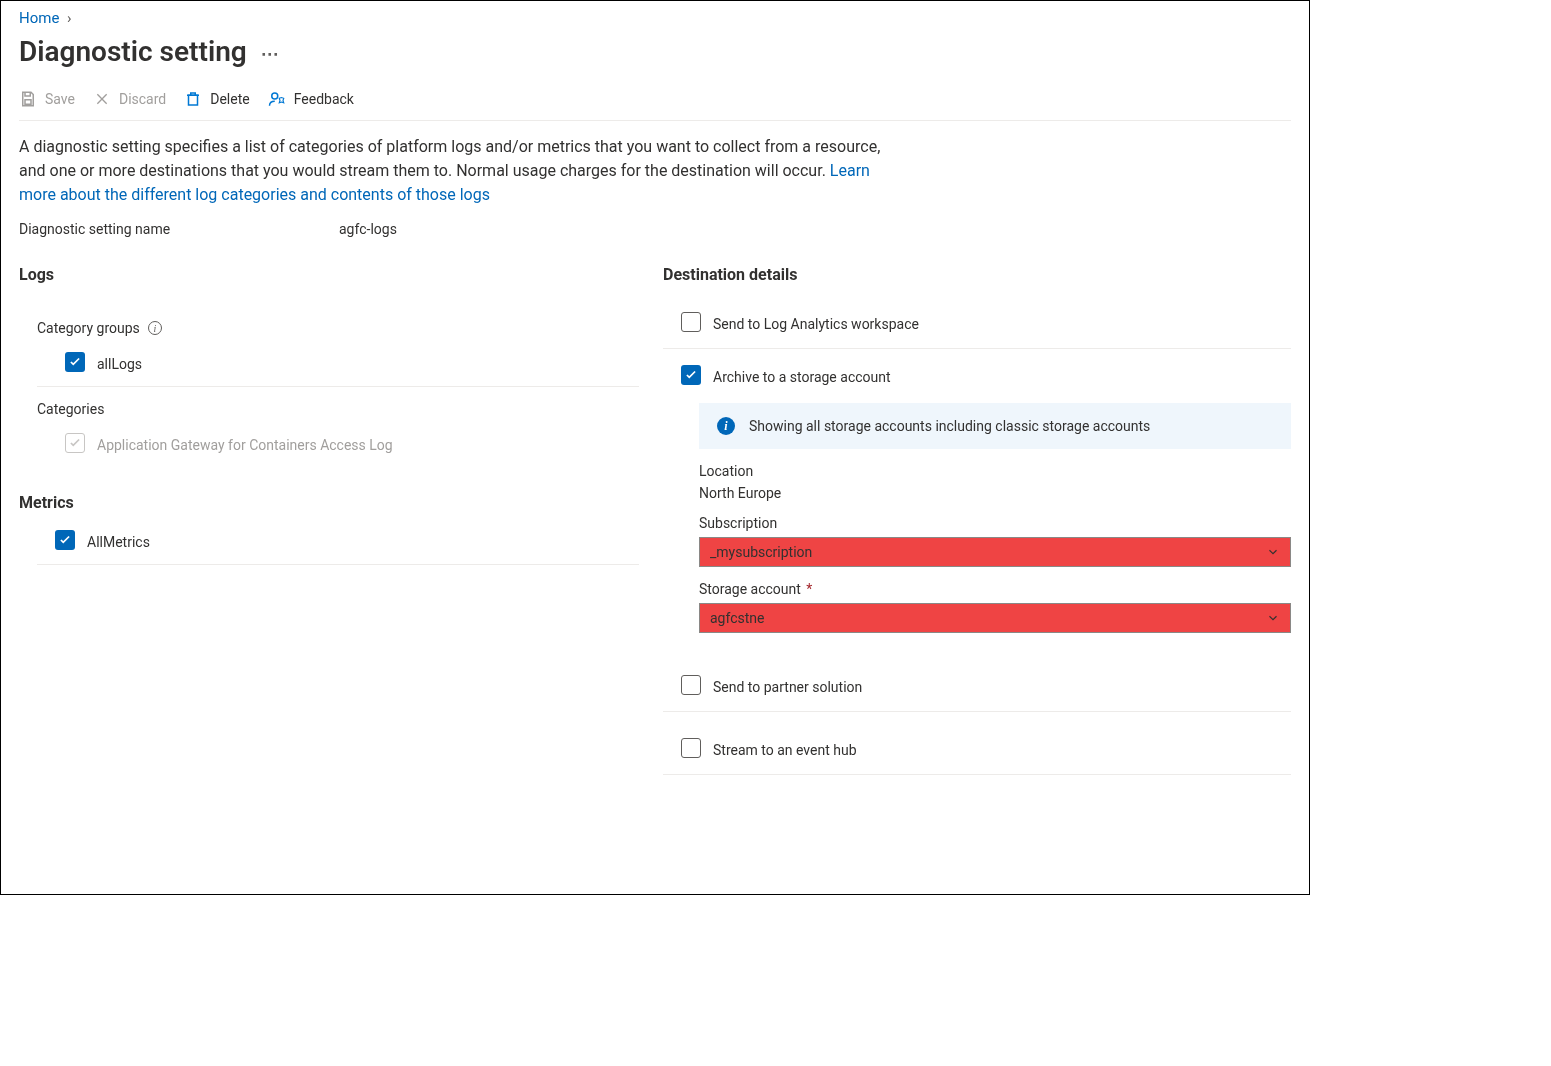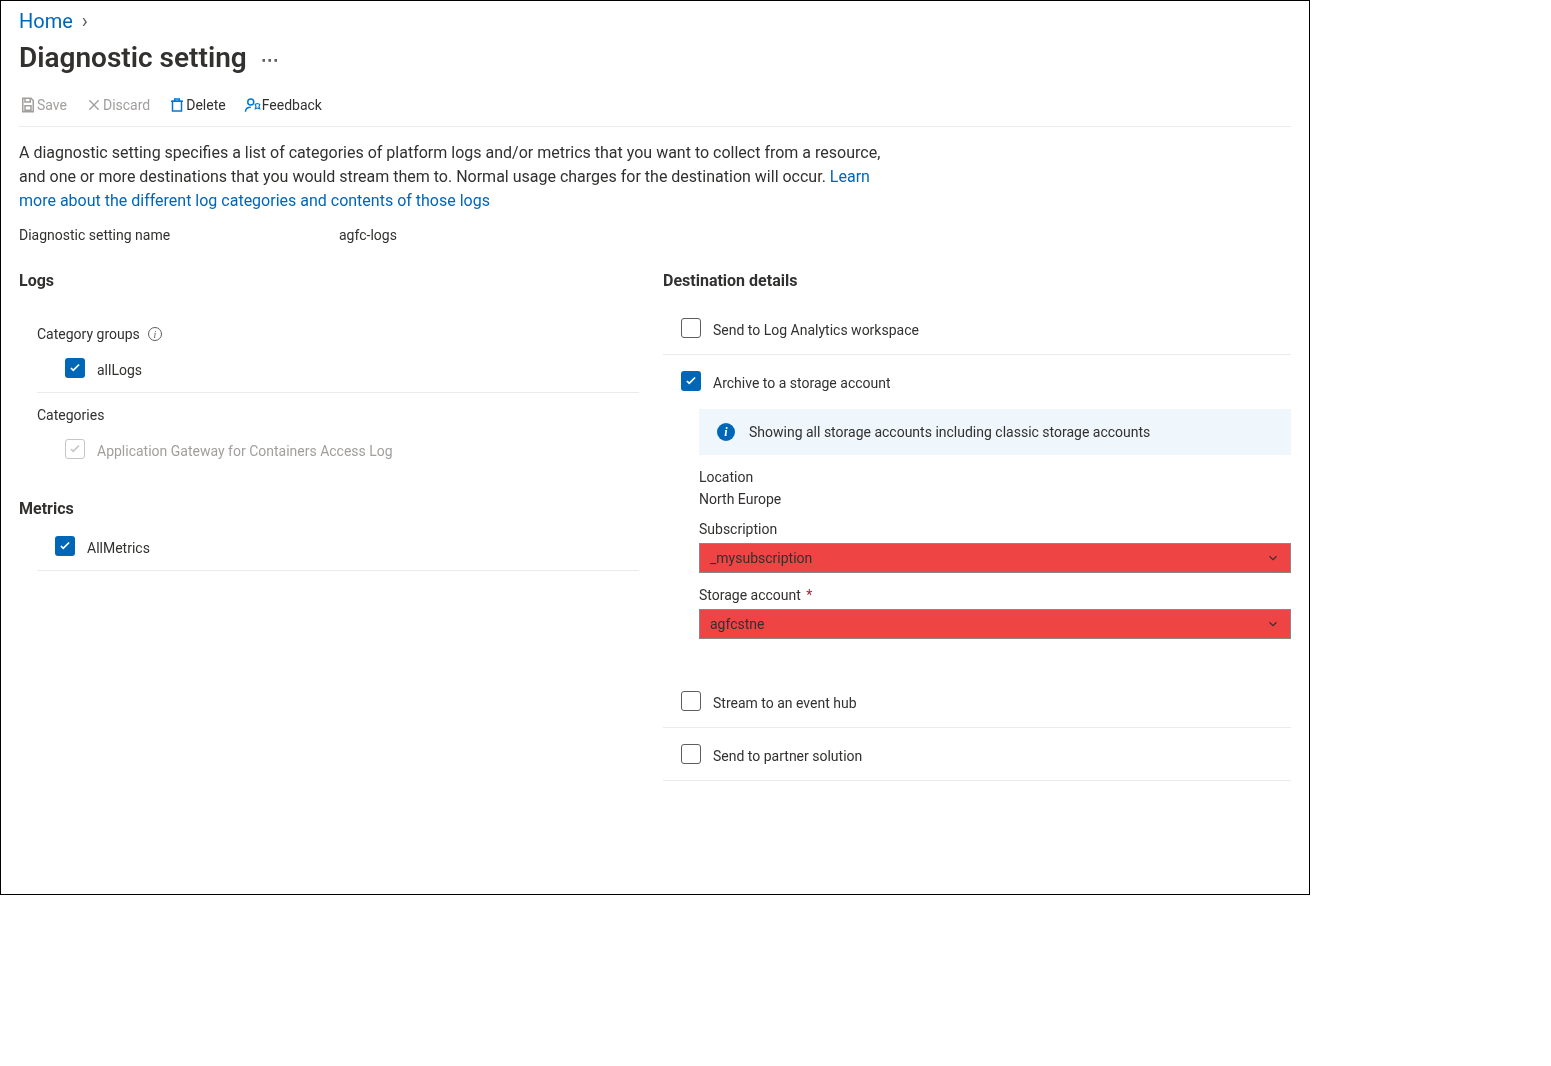--- a/index.html
+++ b/index.html
@@ -12,21 +12,21 @@
   }
   .frame {
     border: 1px solid #000;
     width: 1310px;
     height: 895px;
     margin: 0;
     overflow: hidden;
     padding: 4px 18px 0 18px;
   }
   .breadcrumb {
-    font-size: 20px;
+    font-size: 15px;
     padding: 4px 0 6px 0;
   }
   .breadcrumb a { color: #0067b8; text-decoration: none; }
   .breadcrumb-sep { color: #605e5c; margin: 0 4px; }
   h1.title {
     font-size: 28px;
     font-weight: 600;
     margin: 2px 0 18px 0;
     display: flex;
     align-items: center;
@@ -37,21 +37,21 @@
     display: flex;
     align-items: center;
     gap: 18px;
     padding: 4px 0 12px 0;
     border-bottom: 1px solid #edebe9;
     margin-bottom: 14px;
   }
   .tbtn {
     display: inline-flex;
     align-items: center;
-    gap: 0;
+    gap: 8px;
     font-size: 14px;
     cursor: pointer;
     color: #323130;
   }
   .tbtn.disabled { color: #a19f9d; cursor: default; }
   .tbtn .ico { width: 18px; height: 18px; display:inline-flex; align-items:center; justify-content:center; }
   .tbtn.delete .ico svg path, .tbtn.delete .ico svg rect { stroke:#0078d4; }
   .tbtn.feedback .ico svg { stroke:#0078d4; }
   .intro {
     font-size: 16px;
@@ -312,29 +312,29 @@
               <span class="chev">
                 <svg viewBox="0 0 24 24" width="14" height="14" fill="none" stroke="#323130" stroke-width="2">
                     <path d="M6 9l6 6 6-6"></path>
                   </svg>
               </span>
             </div>
           </div>
         </div>
       </div>
 
+      <div class="dest-block" style="padding-left:18px;">
+        <div class="check-row dest">
+          <span class="cbox unchecked"></span>
+          <span>Send to partner solution</span>
+        </div>
+      </div>
+
       <div class="dest-block" style="padding-left:18px; margin-top:10px;">
         <div class="check-row dest">
           <span class="cbox unchecked"></span>
           <span>Stream to an event hub</span>
         </div>
       </div>
-
-      <div class="dest-block" style="padding-left:18px;">
-        <div class="check-row dest">
-          <span class="cbox unchecked"></span>
-          <span>Send to partner solution</span>
-        </div>
-      </div>
     </div>
   </div>
 
 </div>
 
 </body></html>

